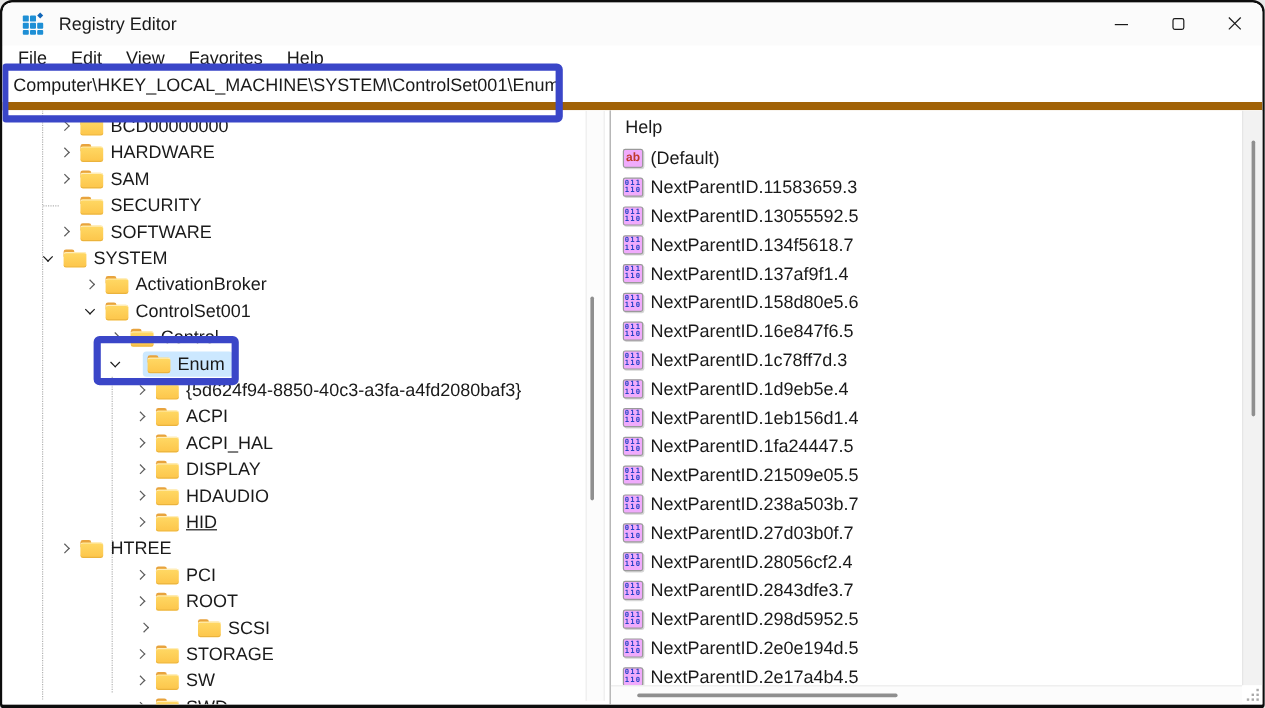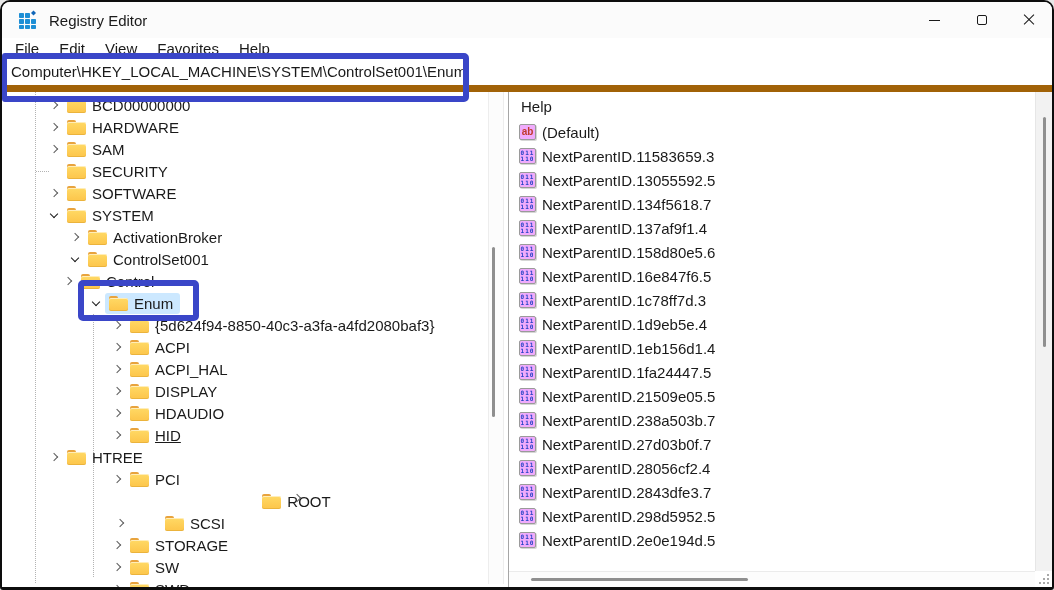--- a/index.html
+++ b/index.html
@@ -170,21 +170,21 @@
           </div>
 
           <div class="tree-row chev-collapsed" style="padding-left: 45px;">
             <span class="chev"></span>
             <span class="chip">
               <span class="folder"></span>
               <span class="tree-label">SOFTWARE</span>
             </span>
           </div>
 
-          <div class="tree-row chev-expanded" style="padding-left: 45px;">
+          <div class="tree-row chev-expanded" style="padding-left: 31px;">
             <span class="chev"></span>
             <span class="chip">
               <span class="folder"></span>
               <span class="tree-label">SYSTEM</span>
             </span>
           </div>
 
           <div class="tree-row chev-collapsed" style="padding-left: 66px;">
             <span class="chev"></span>
             <span class="chip">
@@ -194,29 +194,29 @@
           </div>
 
           <div class="tree-row chev-expanded" style="padding-left: 66px;">
             <span class="chev"></span>
             <span class="chip">
               <span class="folder"></span>
               <span class="tree-label">ControlSet001</span>
             </span>
           </div>
 
-          <div class="tree-row chev-collapsed" style="padding-left: 59px;">
+          <div class="tree-row chev-collapsed" style="padding-left: 87px;">
             <span class="chev"></span>
             <span class="chip">
               <span class="folder"></span>
               <span class="tree-label">Control</span>
             </span>
           </div>
 
-          <div class="tree-row chev-expanded selected" style="padding-left: 87px;">
+          <div class="tree-row chev-expanded selected" style="padding-left: 87px; gap: 14px;">
             <span class="chev"></span>
             <span class="chip">
               <span class="folder"></span>
               <span class="tree-label">Enum</span>
             </span>
           </div>
 
           <div class="tree-row chev-collapsed" style="padding-left: 108px;">
             <span class="chev"></span>
             <span class="chip">
@@ -274,21 +274,21 @@
           </div>
 
           <div class="tree-row chev-collapsed" style="padding-left: 108px;">
             <span class="chev"></span>
             <span class="chip">
               <span class="folder"></span>
               <span class="tree-label">PCI</span>
             </span>
           </div>
 
-          <div class="tree-row chev-collapsed" style="padding-left: 108px; flex-direction: column;">
+          <div class="tree-row chev-collapsed" style="padding-left: 108px;">
             <span class="chev"></span>
             <span class="chip">
               <span class="folder"></span>
               <span class="tree-label">ROOT</span>
             </span>
           </div>
 
           <div class="tree-row chev-collapsed" style="padding-left: 111px; gap: 32px;">
             <span class="chev"></span>
             <span class="chip">
@@ -488,20 +488,28 @@
 
           <div class="vrow icon-binary">
 
             <span class="vicon vicon-binary">
               <span>011</span>
               <span>110</span>
             </span>
             <span>NextParentID.2e0e194d.5</span>
           </div>
 
+          <div class="vrow icon-binary">
+
+            <span class="vicon vicon-binary">
+              <span>011</span>
+              <span>110</span>
+            </span>
+            <span>NextParentID.2e17a4b4.5</span>
+          </div>
 
       </div>
 
       <div class="v-scroll-track">
         <div class="v-scroll-thumb"></div>
       </div>
       <div class="h-scroll-track">
         <div class="h-scroll-thumb"></div>
       </div>
       <svg class="grip" viewBox="0 0 15 15">

